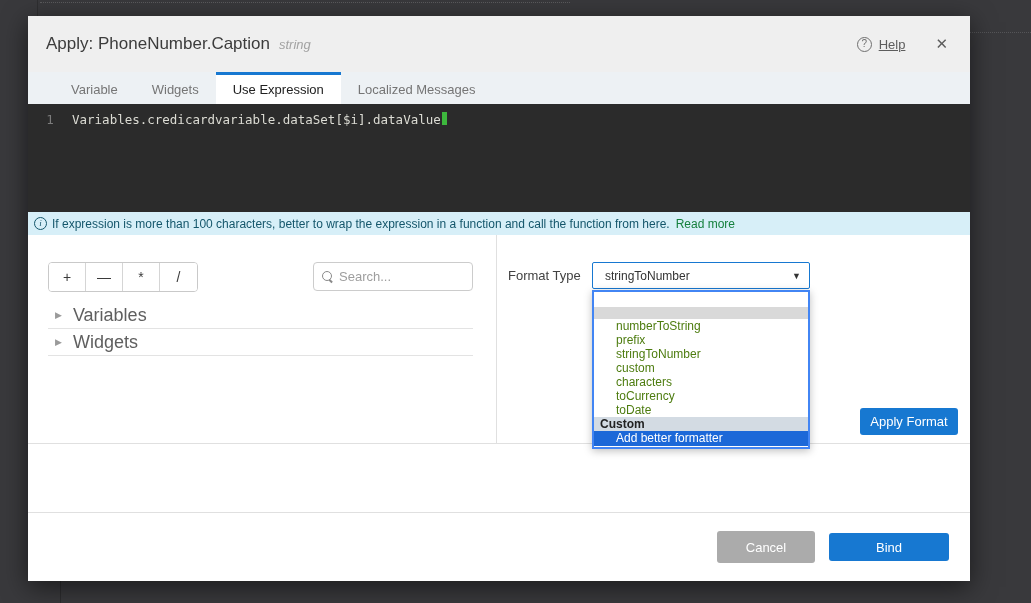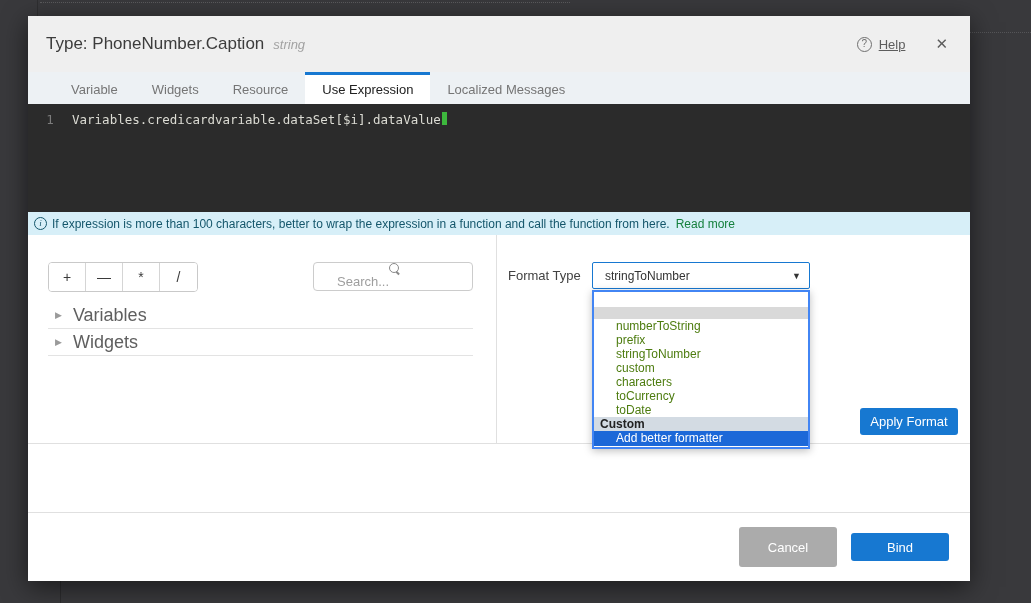--- a/index.html
+++ b/index.html
@@ -84,21 +84,21 @@
   .op-group {
     display:flex; border:1px solid #c9c9c9; border-radius:4px; overflow:hidden; height:30px; background:#fff;
   }
   .op-btn {
     width:37px; height:100%; background:#fff; border:none; border-right:1px solid #d5d5d5;
     font-size:14px; color:#3a3a3a; cursor:pointer; font-family:"Liberation Sans", sans-serif;
   }
   .op-btn:last-child { border-right:none; }
   .search-box {
     width:160px; height:29px; border:1px solid #cccccc; border-radius:4px;
-    display:flex; align-items:center; padding-left:8px; background:#fff;flex-direction:column;
+    display:flex; align-items:center; padding-left:8px; background:#fff;
   }
   .mag-icon { position:relative; width:11px; height:11px; flex:0 0 11px; margin-right:6px; }
   .mag-icon::before {
     content:""; position:absolute; left:0; top:0; width:8px; height:8px;
     border:1.4px solid #8a8a8a; border-radius:50%;
   }
   .mag-icon::after {
     content:""; position:absolute; left:8px; top:8px; width:4px; height:1.6px;
     background:#8a8a8a; transform:rotate(45deg); transform-origin:0 0;
   }
@@ -143,53 +143,52 @@
     font-size:13px; cursor:pointer; font-family:"Liberation Sans", sans-serif;
   }
 
   
   .footer {
     position:absolute; left:0; top:496px; width:942px; height:69px;
     border-top:1px solid #e0e0e0; display:flex; align-items:center;
     justify-content:flex-end; padding-right:21px; background:#fff;
   }
   .cancel-btn {
-    width:98px; height:40px; background:#ababab; color:#fff; border:none; border-radius:3px;
+    width:98px; height:32px; background:#ababab; color:#fff; border:none; border-radius:3px;
     font-size:13px; cursor:pointer; margin-right:14px; font-family:"Liberation Sans", sans-serif;
   }
   .bind-btn {
-    width:98px; height:28px; background:#1778d1; color:#fff; border:none; border-radius:3px;
+    width:120px; height:28px; background:#1778d1; color:#fff; border:none; border-radius:3px;
     font-size:13px; cursor:pointer; font-family:"Liberation Sans", sans-serif;
   }
 </style>
 </head>
 <body>
 
 <div class="bg-dot-top"></div>
 <div class="bg-dot-right"></div>
 <div class="bg-vline-top"></div>
 <div class="bg-vline-bottom"></div>
 
 <div class="modal">
 
   <div class="header">
-    <span class="title">Type: PhoneNumber.Caption</span>
+    <span class="title">Apply: PhoneNumber.Caption</span>
     <span class="type-label">string</span>
     <span class="header-spacer"></span>
     <span class="help-btn">
       <span class="help-icon">?</span>
       <span class="help-text">Help</span>
     </span>
     <span class="close-btn">✕</span>
   </div>
 
   <div class="tabbar">
     <div class="tab">Variable</div>
     <div class="tab">Widgets</div>
-    <div class="tab">Resource</div>
     <div class="tab active">Use Expression</div>
     <div class="tab">Localized Messages</div>
   </div>
 
   <div class="editor">
     <div class="editor-row">
       <span class="gutter">1</span>
       <span class="code-line">Variables.credicardvariable.dataSet[$i].dataValue</span>
       <span class="caret"></span>
     </div>

